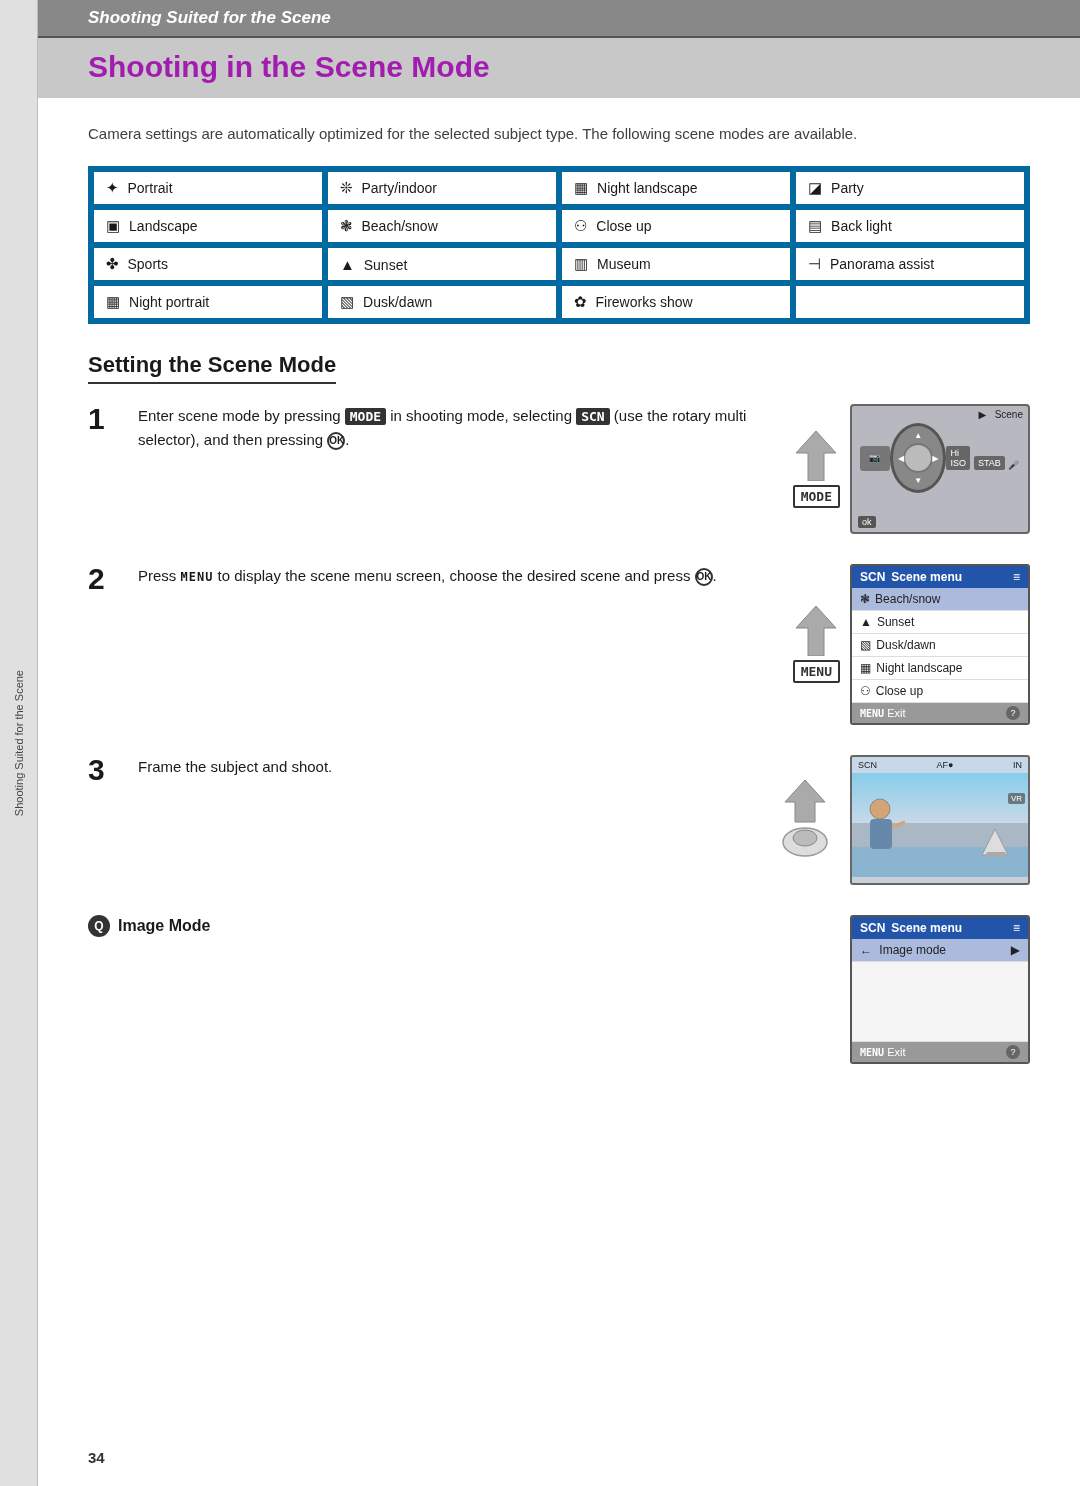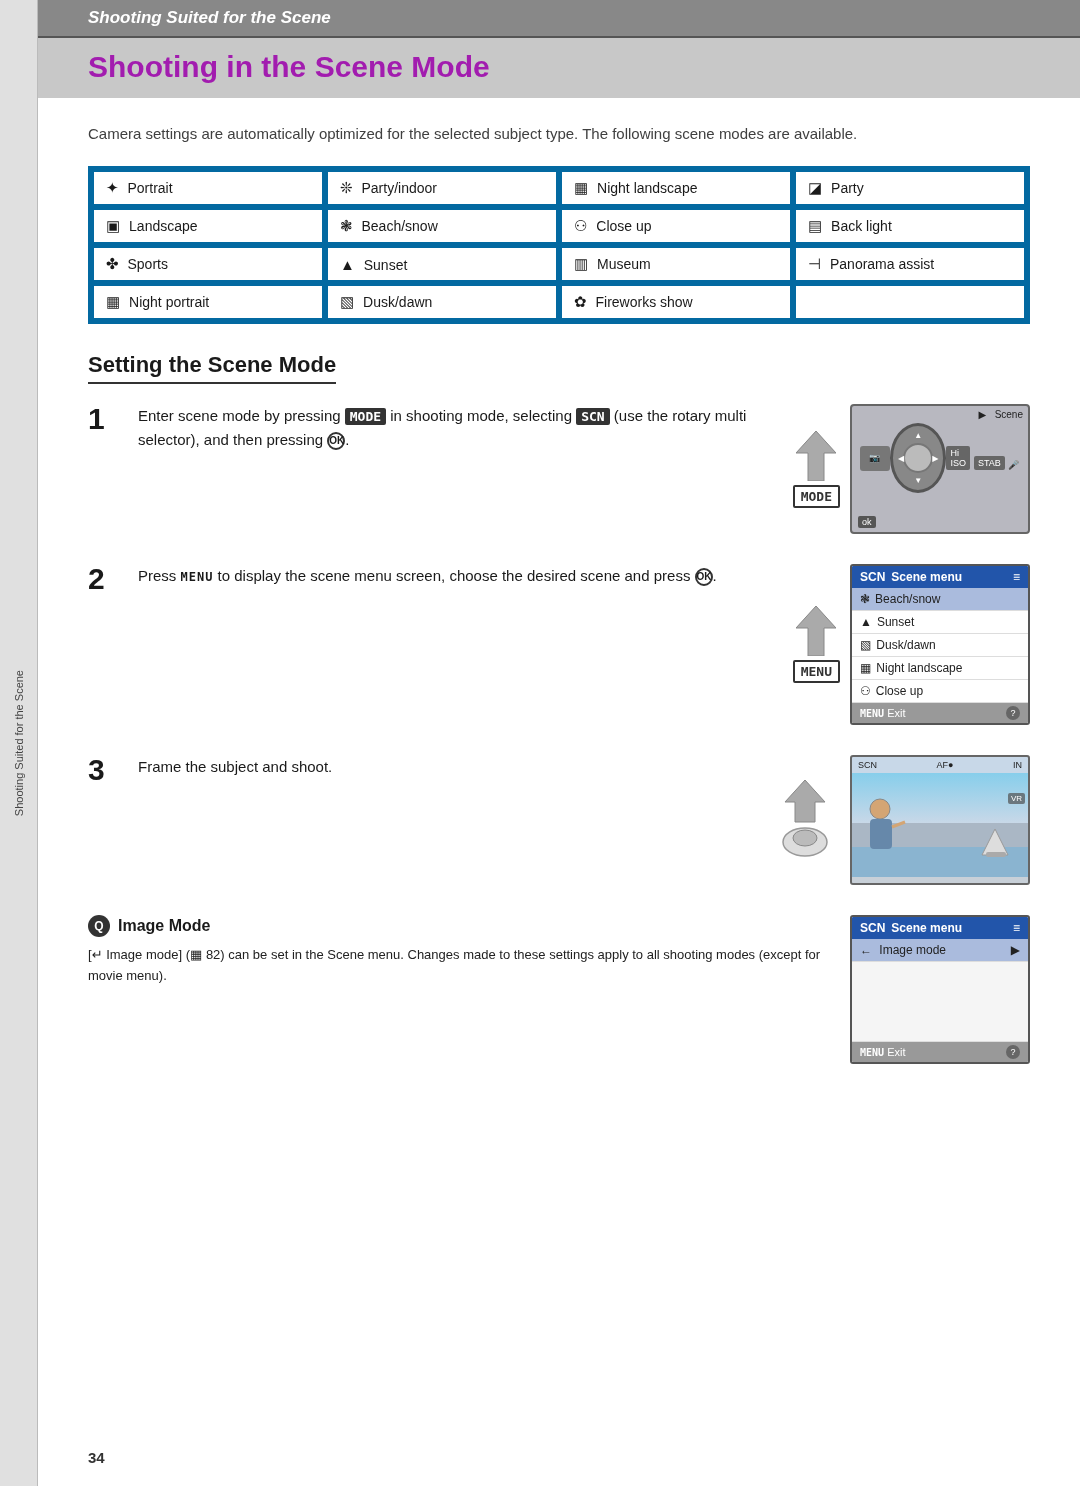--- a/index.html
+++ b/index.html
@@ -616,23 +616,20 @@
     </div>
   </div>
 
   
   <div class="image-mode-section">
     <div class="image-mode-left">
       <div class="image-mode-heading">
         <div class="image-mode-icon">Q</div>
         <span>Image Mode</span>
       </div>
-      <p class="image-mode-text">
-        [<span>↵</span> Image mode] (<span>▦</span> 82) can be set in the Scene menu. Changes made to these settings apply to all shooting modes (except for movie menu).
-      </p>
     </div>
 
     <div class="scene-menu-2">
       <div class="scene-menu-header">
         <span>SCN</span>
         <span style="flex:1;margin-left:6px;">Scene menu</span>
         <span>≡</span>
       </div>
       <div class="scene-menu-item selected" style="justify-content:space-between;">
         <span>

